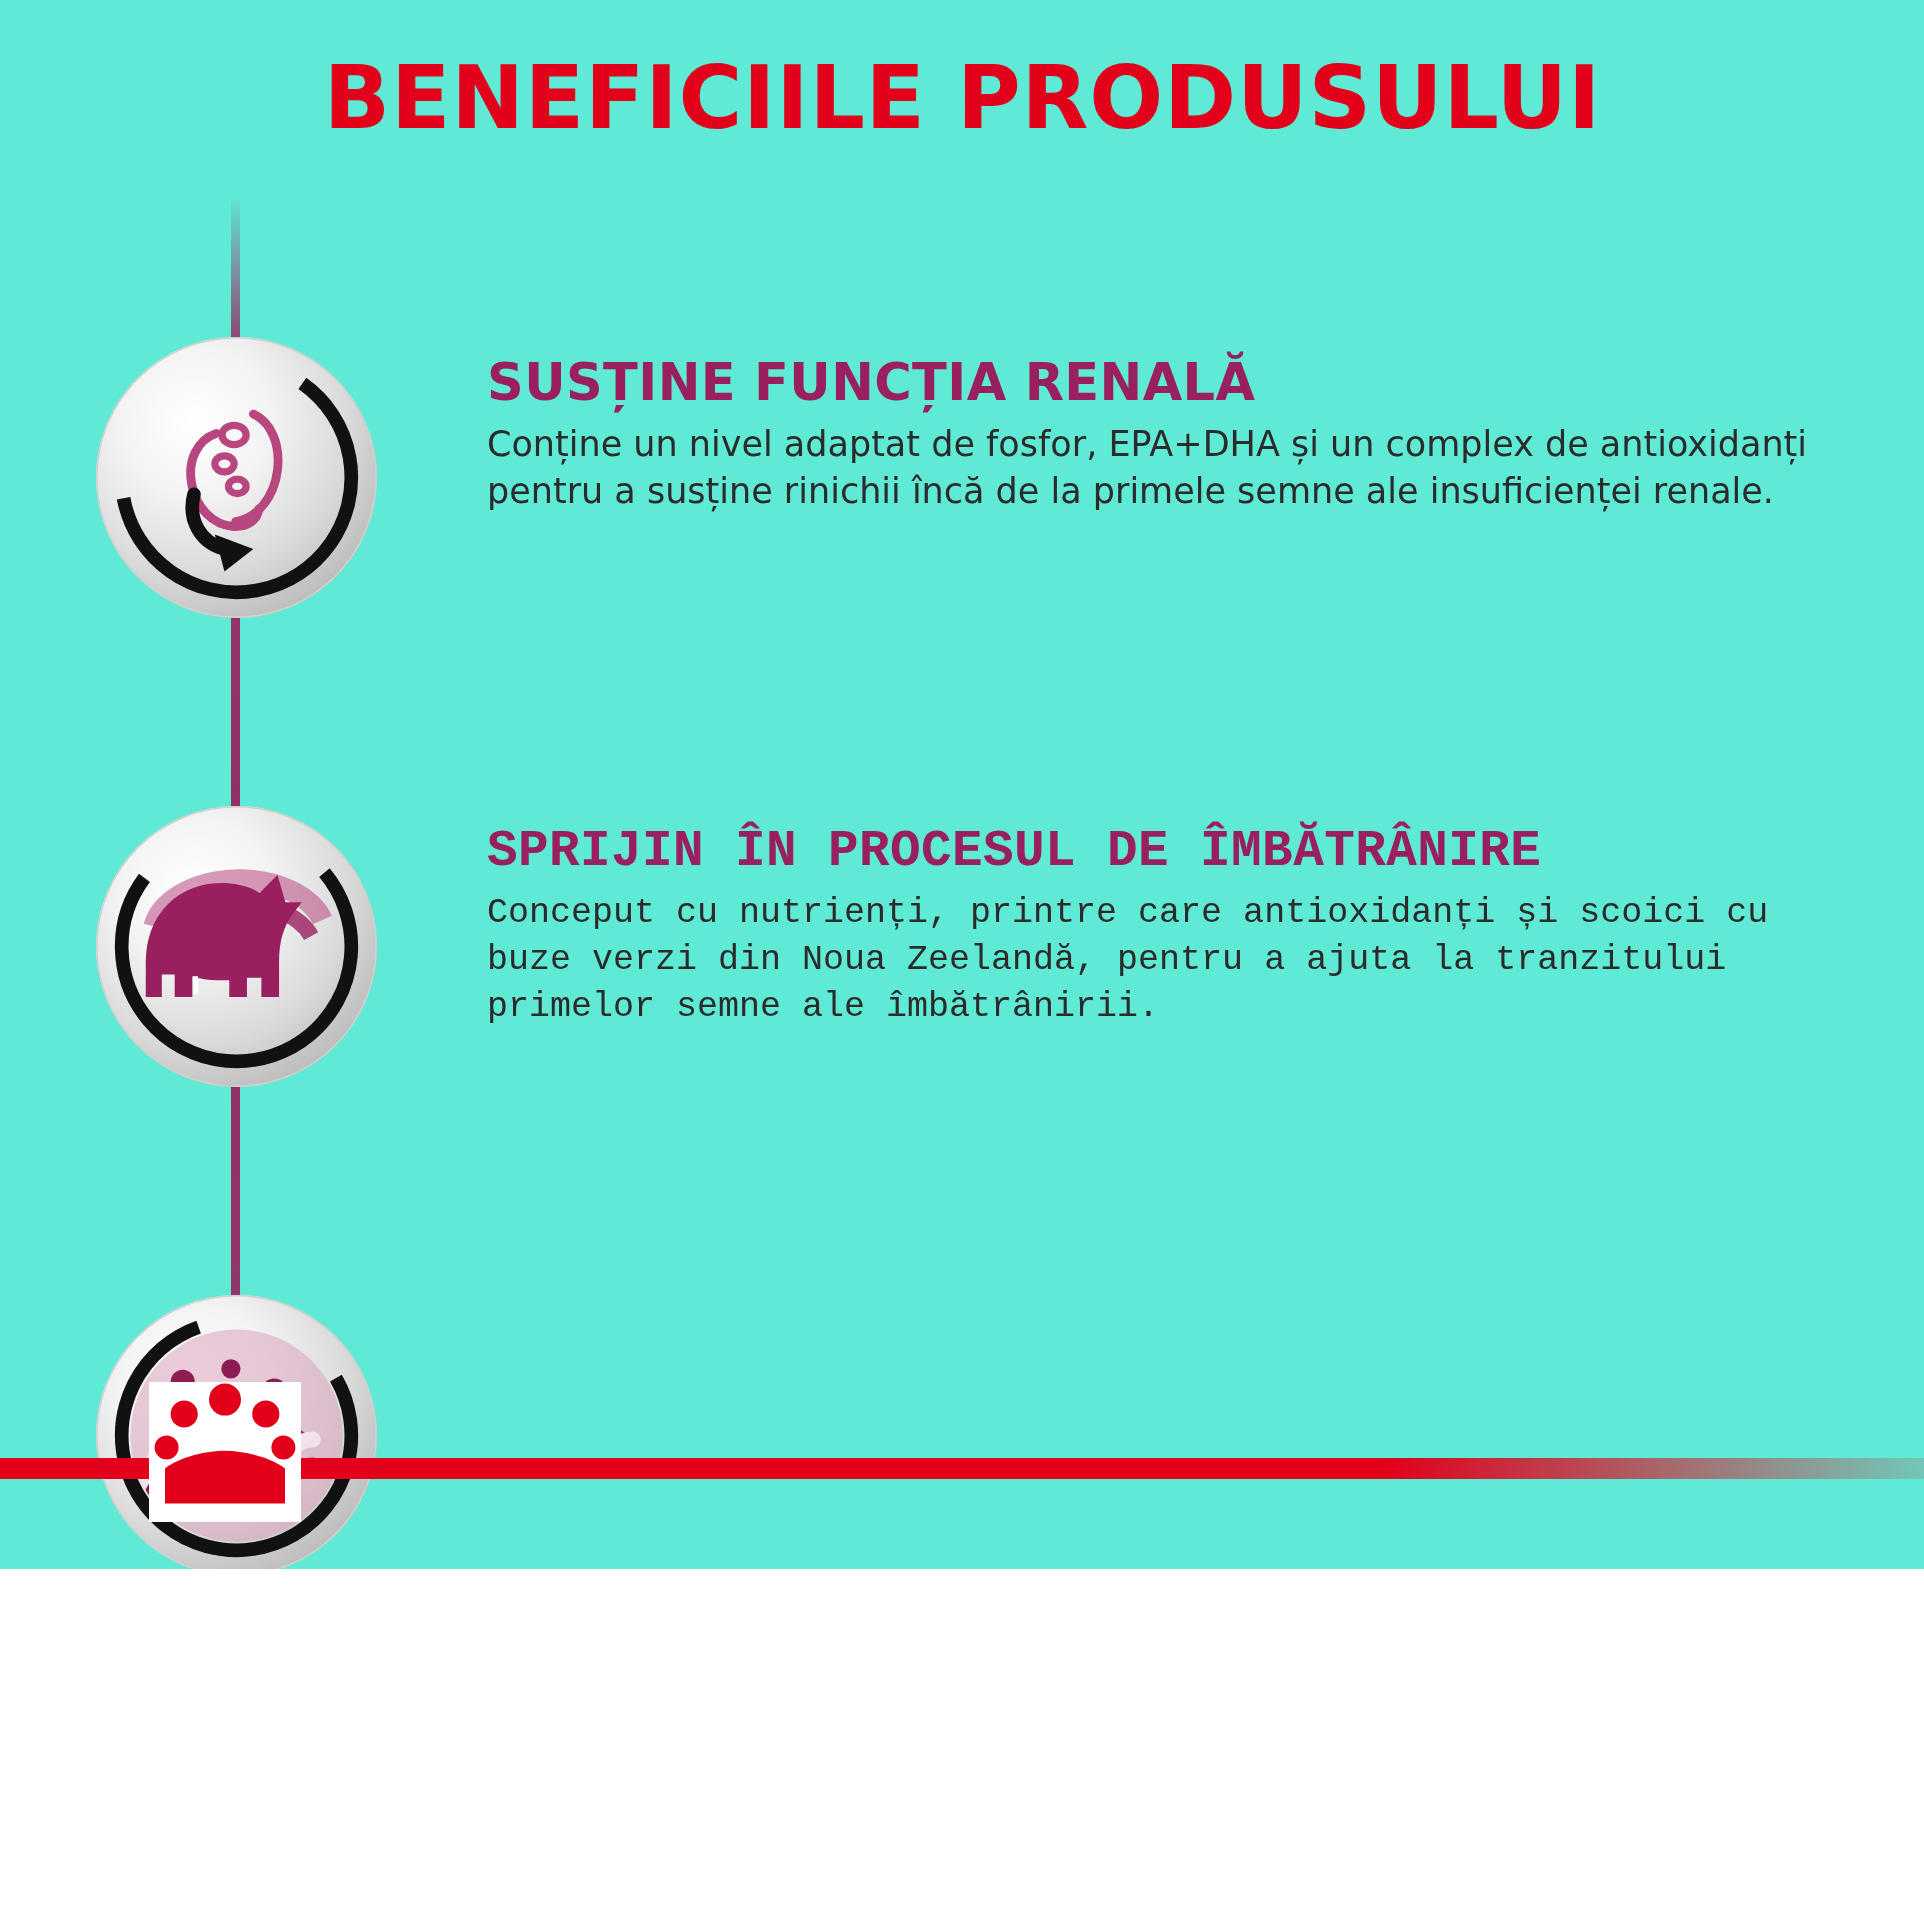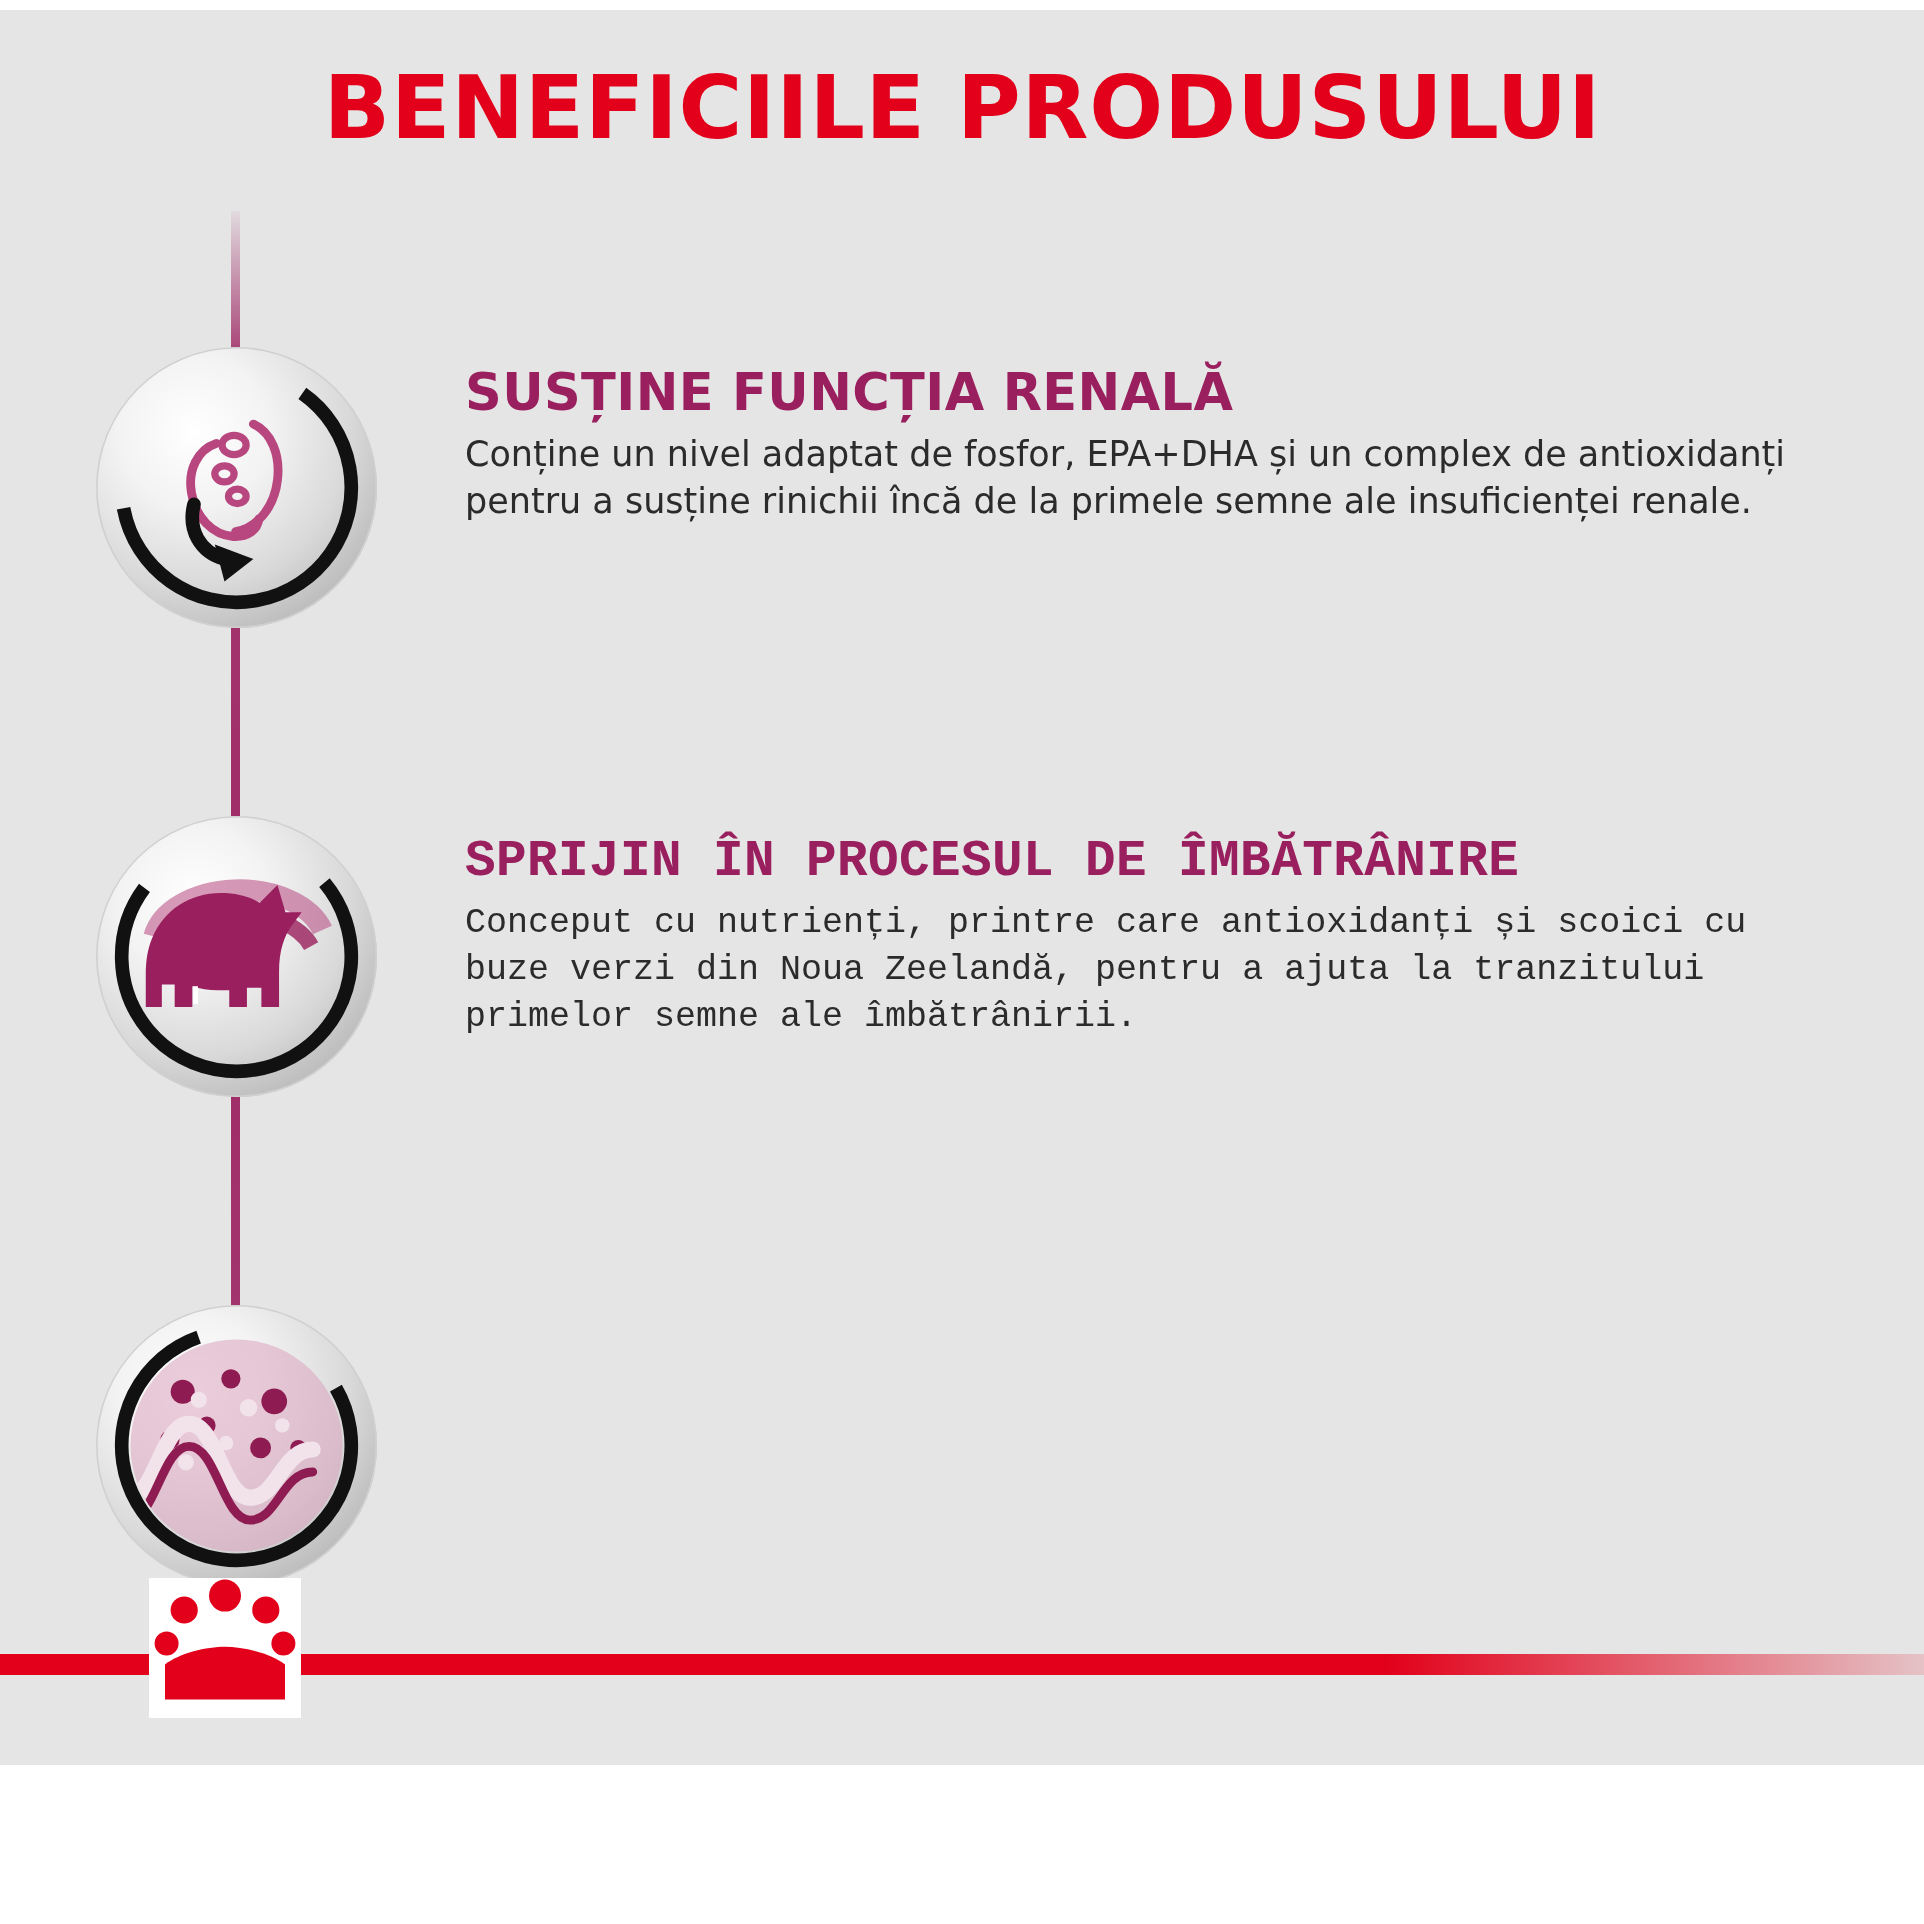--- a/index.html
+++ b/index.html
@@ -7,24 +7,23 @@
     margin: 0;
     padding: 0;
     width: 1925px;
     height: 1925px;
     background: #ffffff;
     font-family: "DejaVu Sans", sans-serif;
   }
   .page {
     position: relative;
     width: 1925px;
-    height: 1755px;
-    background: #e5e5e5;
+    height: 1569px;
+    background: #5eead4;
     overflow: hidden;
-    margin-top: 10px;
   }
 
   
   .title {
     position: absolute;
     top: 47px;
     left: 0;
     width: 1925px;
     text-align: center;
     font-size: 87px;
@@ -49,20 +48,21 @@
       rgba(154,31,94,0.05) 100%);
   }
 
   
   .row {
     position: absolute;
     left: 96px;
     width: 1765px;
     display: flex;
     align-items: flex-start;
+    gap: 22px;
   }
   #row0 { top: 337px; }
   #row1 { top: 806px; font-family: Liberation Mono, monospace; }
   #row2 { top: 1295px; }
 
   .icon-wrap {
     position: relative;
     width: 281px;
     height: 281px;
     flex: 0 0 281px;

